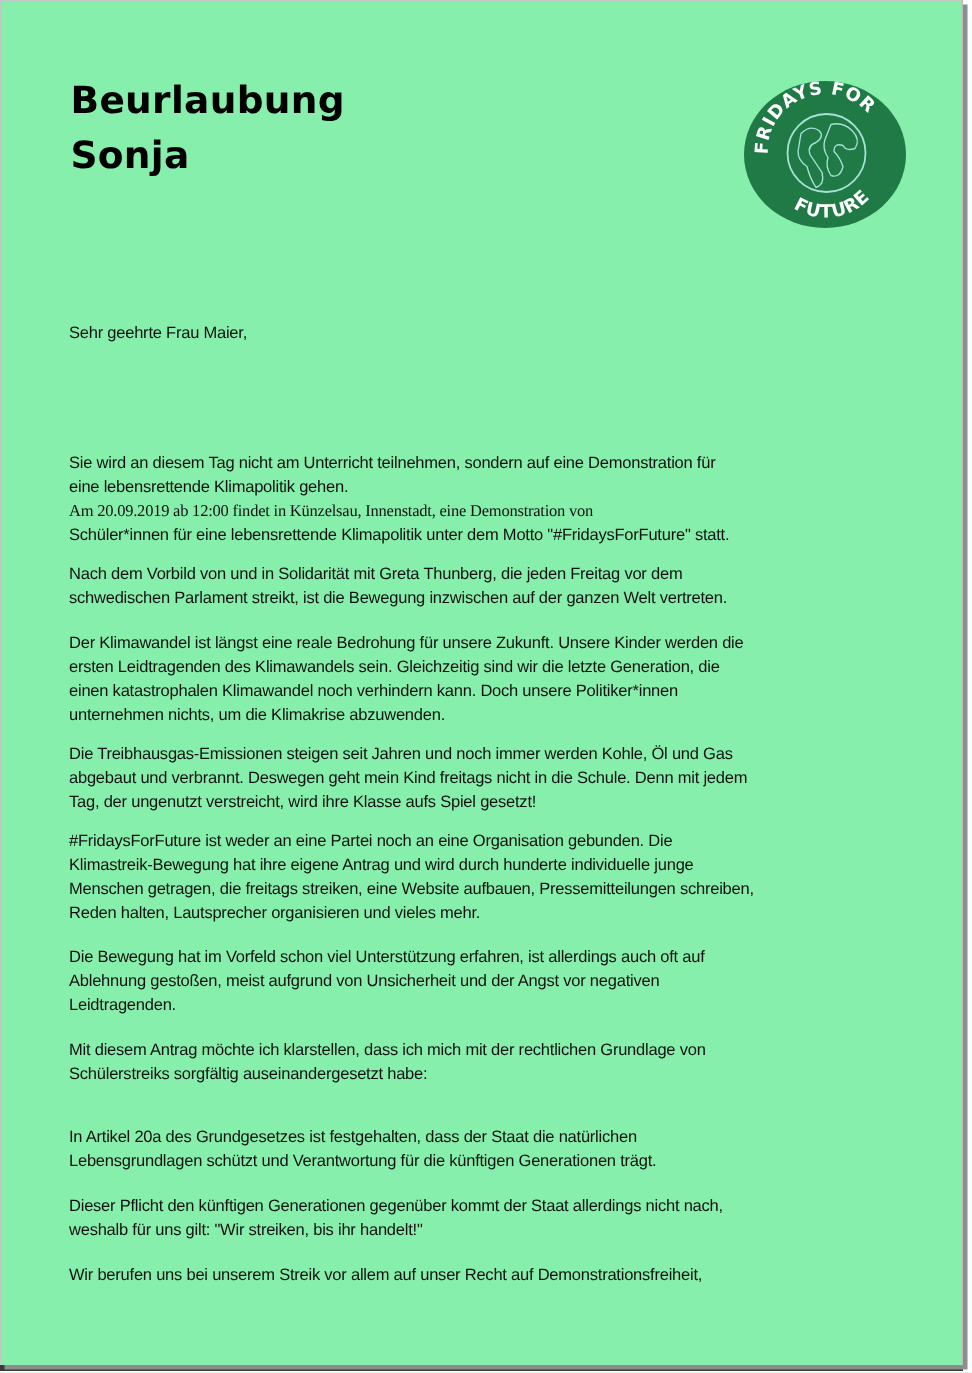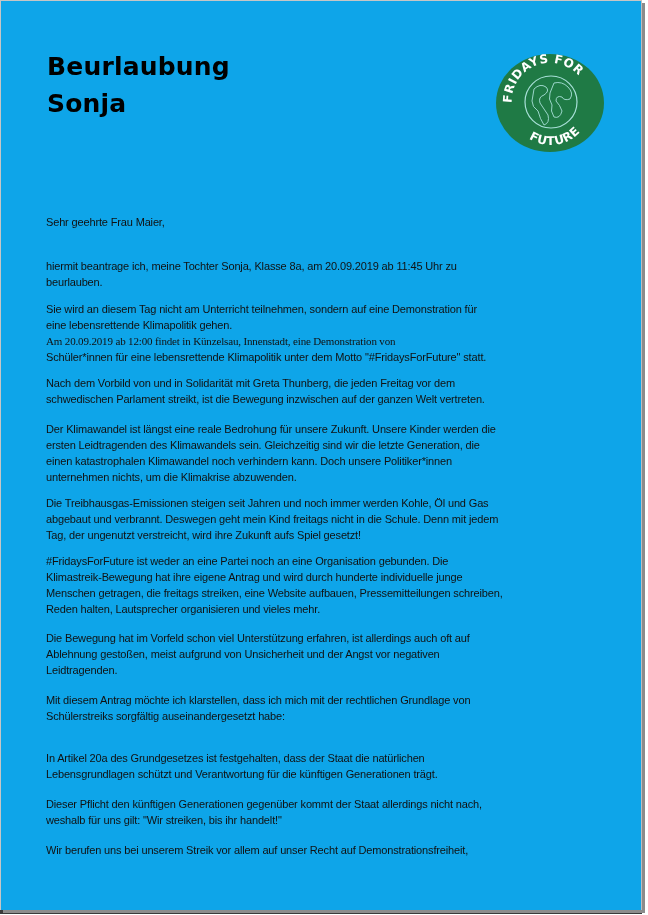--- a/index.html
+++ b/index.html
@@ -1,19 +1,19 @@
 <!DOCTYPE html>
 <html><head>
 <meta charset="utf-8">
 <style>
   html, body { margin:0; padding:0; background:#ffffff; }
   body { width:648px; height:915px; position:relative; overflow:hidden; font-family:"Liberation Sans", sans-serif; }
   .page {
     position:absolute; left:0; top:0; width:640px; height:909px;
-    background:#0ea5e9;
+    background:#86efac;
     border-top:1px solid #c6c6c6; border-left:1px solid #c6c6c6;
     border-right:1px solid #bdbdbd;
     box-shadow: 3px 3px 0 #8c8c8c, 0 4px 0 #3a3a3a;
   }
   .title {
     position:absolute; left:46px; top:47px; margin:0;
     font-family:"DejaVu Sans", sans-serif; font-weight:bold;
     font-size:25px; line-height:37px; color:#000000;
     letter-spacing:0.2px;
   }
@@ -48,24 +48,20 @@
       <text font-family="DejaVu Sans, sans-serif" font-weight="bold" font-size="12" fill="#ffffff" letter-spacing="0.5">
         <textPath href="#arcBot" startOffset="6">FUTURE</textPath>
       </text>
     </svg>
   </div>
 
   <p class="para" style="top:213px;">
     <span class="ln" style="display: block; width: max-content;">Sehr geehrte Frau Maier,</span>
   </p>
 
-  <p class="para" style="top:257px;">
-    <span class="ln" style="display: block; width: max-content;">hiermit beantrage ich, meine Tochter Sonja, Klasse 8a, am 20.09.2019 ab 11:45 Uhr zu</span>
-    <span class="ln" style="display: block; width: max-content;">beurlauben.</span>
-  </p>
 
   <p class="para" style="top:300px;">
     <span class="ln" style="display: block; width: max-content;">Sie wird an diesem Tag nicht am Unterricht teilnehmen, sondern auf eine Demonstration für</span>
     <span class="ln" style="display: block; width: max-content;">eine lebensrettende Klimapolitik gehen.</span>
     <span class="ln" style="display: block; width: max-content; font-family: Liberation Serif, serif;">Am 20.09.2019 ab 12:00 findet in Künzelsau, Innenstadt, eine Demonstration von</span>
     <span class="ln" style="display: block; width: max-content;">Schüler*innen für eine lebensrettende Klimapolitik unter dem Motto "#FridaysForFuture" statt.</span>
   </p>
 
   <p class="para" style="top:374px;">
     <span class="ln" style="display: block; width: max-content;">Nach dem Vorbild von und in Solidarität mit Greta Thunberg, die jeden Freitag vor dem</span>
@@ -75,21 +71,21 @@
   <p class="para" style="top:420px;">
     <span class="ln" style="display: block; width: max-content;">Der Klimawandel ist längst eine reale Bedrohung für unsere Zukunft. Unsere Kinder werden die</span>
     <span class="ln" style="display: block; width: max-content;">ersten Leidtragenden des Klimawandels sein. Gleichzeitig sind wir die letzte Generation, die</span>
     <span class="ln" style="display: block; width: max-content;">einen katastrophalen Klimawandel noch verhindern kann. Doch unsere Politiker*innen</span>
     <span class="ln" style="display: block; width: max-content;">unternehmen nichts, um die Klimakrise abzuwenden.</span>
   </p>
 
   <p class="para" style="top:494px;">
     <span class="ln" style="display: block; width: max-content;">Die Treibhausgas-Emissionen steigen seit Jahren und noch immer werden Kohle, Öl und Gas</span>
     <span class="ln" style="display: block; width: max-content;">abgebaut und verbrannt. Deswegen geht mein Kind freitags nicht in die Schule. Denn mit jedem</span>
-    <span class="ln" style="display: block; width: max-content;">Tag, der ungenutzt verstreicht, wird ihre Zukunft aufs Spiel gesetzt!</span>
+    <span class="ln" style="display: block; width: max-content;">Tag, der ungenutzt verstreicht, wird ihre Klasse aufs Spiel gesetzt!</span>
   </p>
 
   <p class="para" style="top:552px;">
     <span class="ln" style="display: block; width: max-content;">#FridaysForFuture ist weder an eine Partei noch an eine Organisation gebunden. Die</span>
     <span class="ln" style="display: block; width: max-content;">Klimastreik-Bewegung hat ihre eigene Antrag und wird durch hunderte individuelle junge</span>
     <span class="ln" style="display: block; width: max-content;">Menschen getragen, die freitags streiken, eine Website aufbauen, Pressemitteilungen schreiben,</span>
     <span class="ln" style="display: block; width: max-content;">Reden halten, Lautsprecher organisieren und vieles mehr.</span>
   </p>
 
   <p class="para" style="top:629px;">

